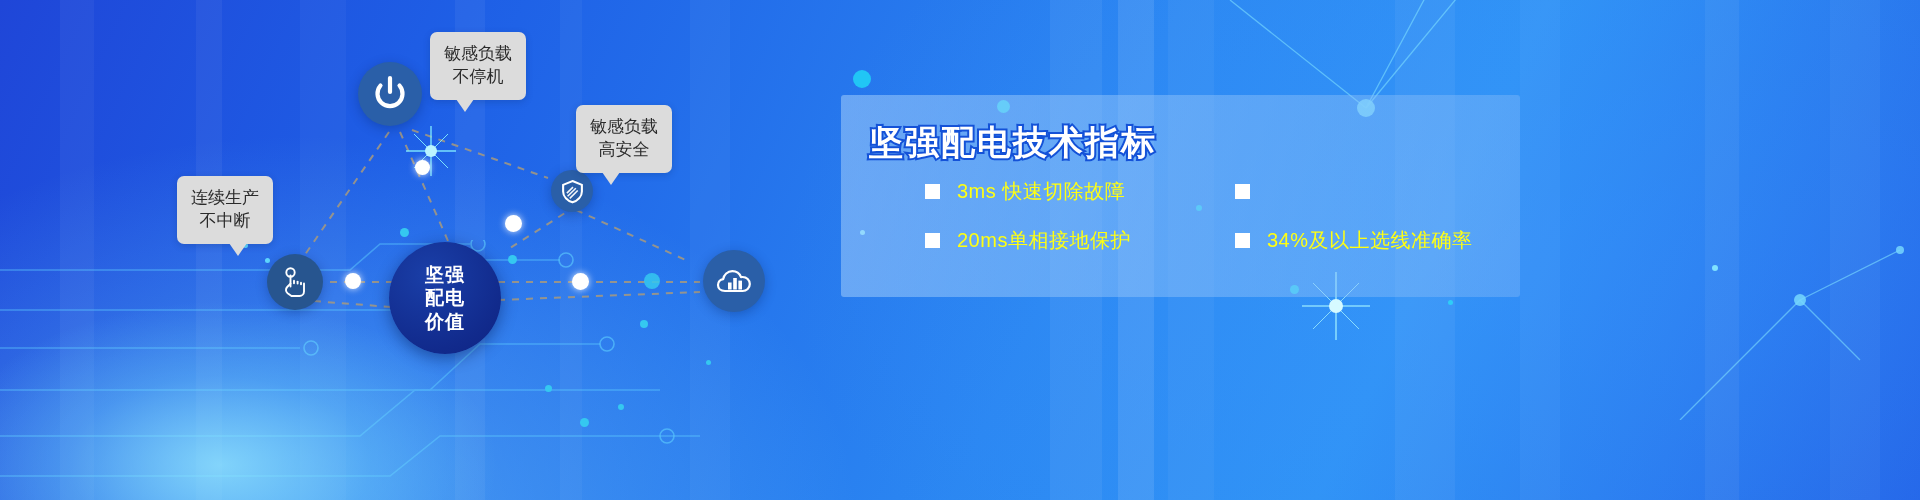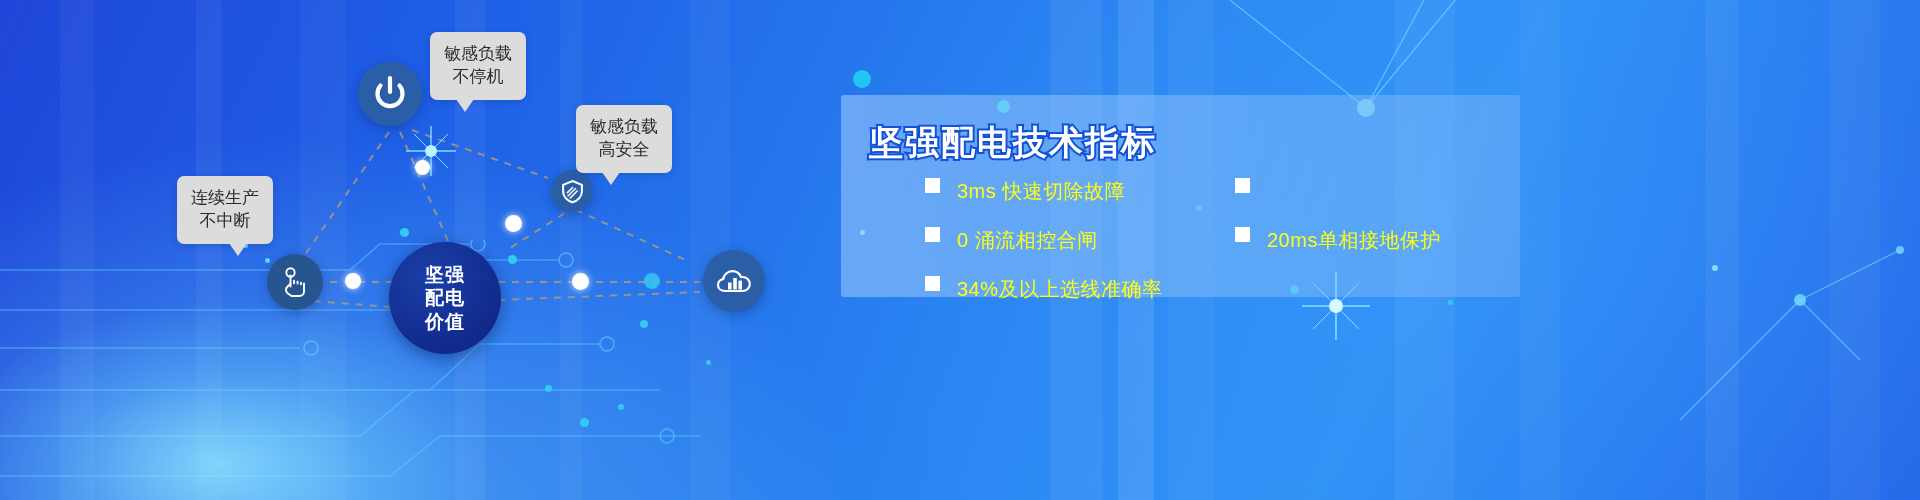--- a/index.html
+++ b/index.html
@@ -82,21 +82,21 @@
     border-radius:3px;
   }
   .spec-title{
     position:absolute;font-size:34px;font-weight:bold;color:#ffffff;
     letter-spacing:2px;white-space:nowrap;
     -webkit-text-stroke:4px #1452d8;
     paint-order:stroke fill;
     text-shadow:0 0 1px #1452d8;
   }
   .spec-grid{position:absolute;display:grid;}
-  .spec-item{display:flex;white-space:nowrap;}
+  .spec-item{display:flex;align-items:center;white-space:nowrap;}
   .spec-bullet{width:15px;height:15px;background:#fff;flex:0 0 auto;margin-right:17px;}
   .spec-text{color:#ffff12;font-size:20px;letter-spacing:.5px;}
 </style>
 </head>
 <body>
 
 <div id="banner">
 
   <div class="bg-base"></div>
 
@@ -289,24 +289,20 @@
   <div class="spec-grid" style="left:925px;top:178px;width:610px;grid-template-columns:290px 290px;column-gap:20px;row-gap:22px;">
 
     <div class="spec-item">
       <span class="spec-bullet"></span>
       <span class="spec-text">3ms 快速切除故障</span>
     </div>
     <div class="spec-item">
       <span class="spec-bullet"></span>
     </div>
 
-    <div class="spec-item">
-      <span class="spec-bullet"></span>
-      <span class="spec-text">0 涌流相控合闸</span>
-    </div>
 
     <div class="spec-item">
       <span class="spec-bullet"></span>
       <span class="spec-text">20ms单相接地保护</span>
     </div>
     <div class="spec-item">
       <span class="spec-bullet"></span>
       <span class="spec-text">34%及以上选线准确率</span>
     </div>
 

